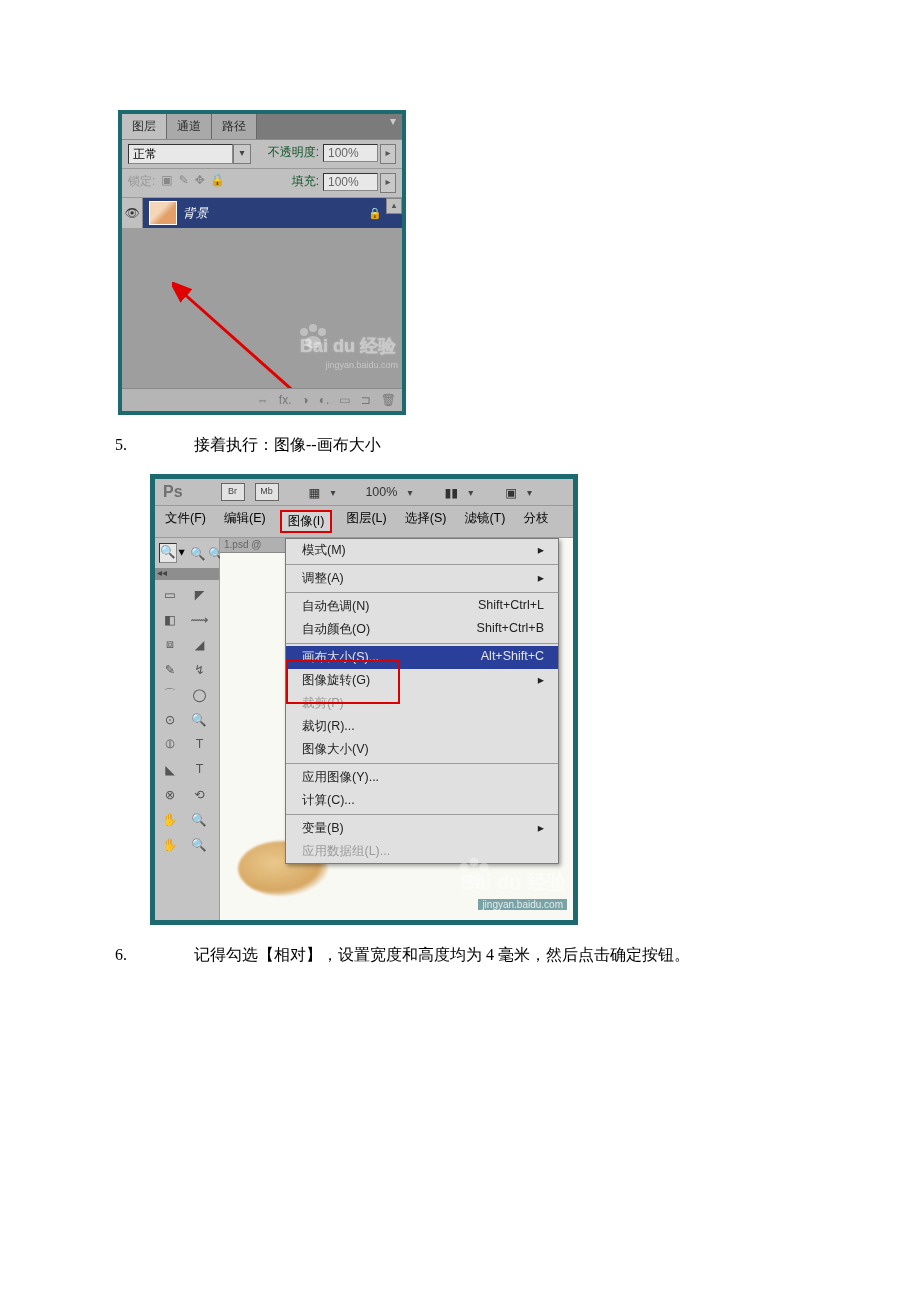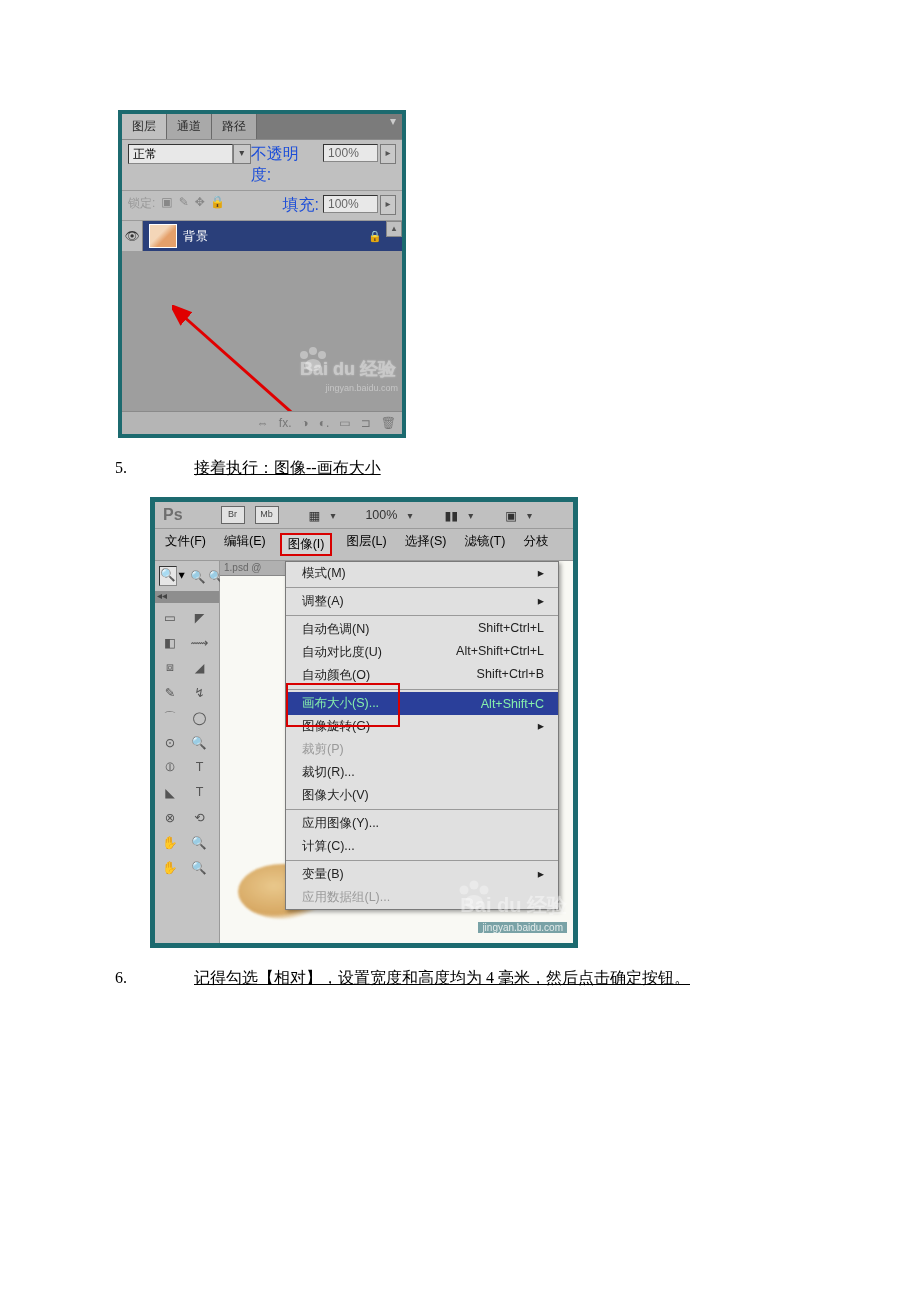--- a/index.html
+++ b/index.html
@@ -9,21 +9,21 @@
     font-family: "Songti SC", "SimSun", serif;
     font-size: 16px;
     color: #000;
     width: 920px;
   }
   
   .doc-wrap { padding: 0 0 60px 0; }
   .doc-block { margin-left: 115px; }
   .step { margin: 20px 0 10px 115px; font-size: 16px; }
   .step .num { display: inline-block; width: 75px; }
-  .step .txt { display: inline-block; text-decoration: underline; }
+  .step .txt { display: inline-block; }
 
   
   .fig1 {
     width: 280px; margin-top: 110px;
     border: 4px solid #1c6a6f;
     background: #bcbcbc;
     font-family: "SimSun", sans-serif;
     font-size: 12px;
     position: relative;
   }
@@ -39,21 +39,21 @@
     border-bottom: 1px solid #9a9a9a; background:#c0c0c0;
   }
   .fig1 .blend-sel {
     width: 95px; height: 18px; background: #e8e8e8;
     border: 1px inset #888; padding: 0 4px; line-height:18px;
   }
   .fig1 .drop-btn {
     width:16px; height:18px; background:#c9c9c9; border:1px solid #7a7a7a;
     text-align:center; line-height:16px; color:#444; font-size:10px;
   }
-  .fig1 .lab { color:#1d4ed8; font-size:16px; margin-left:auto; }
+  .fig1 .lab { color:#14532d; font-size:12px; margin-left:auto; }
   .fig1 .num-inp {
     width:45px; height:16px; background:#e8e8e8; border:1px inset #888;
     text-align:left; padding:0 4px; line-height:16px; margin-left:4px; color:#666;
   }
   .fig1 .more-btn {
     width:14px; height:18px; background:#c9c9c9; border:1px solid #7a7a7a;
     text-align:center; line-height:16px; color:#555; margin-left:2px; font-size:10px;
   }
   .fig1 .row2 .lock-lab { color:#999; }
   .fig1 .lock-icons { display:flex; gap:6px; margin-left:6px; color:#888;}
@@ -63,21 +63,21 @@
     height:30px;
   }
   .fig1 .vis {
     width:20px; height:30px; background:#c0c0c0; border-right:1px solid #888;
     color:#333; text-align:center; line-height:30px;
   }
   .fig1 .thumb {
     width:26px; height:22px; margin:0 6px; border:1px solid #fff;
     background: linear-gradient(135deg,#f4d6b8 40%,#e5a06a 60%);
   }
-  .fig1 .layer-name { letter-spacing:1px; }
+  .fig1 .layer-name { font-style: italic; letter-spacing:1px; }
   .fig1 .layer-lock { margin-left:auto; margin-right:20px; color:#ddd; font-size:11px; }
   .fig1 .scroll-btn {
     position:absolute; right:0; top:0; width:14px; height:14px;
     background:#c0c0c0; border:1px solid #888; color:#555; font-size:9px;
     text-align:center; line-height:12px;
   }
   .fig1 svg.arrow { position:absolute; left:50px; top:84px; pointer-events:none; }
   .fig1 .watermark1 {
     position:absolute; right:6px; bottom:30px; color:#fff;
     font-weight:bold; font-size:18px; opacity:.45; font-family:Arial,sans-serif;
@@ -156,21 +156,21 @@
     font-size:12.5px;
   }
   .fig2 .dd-row {
     display:flex; justify-content:space-between; padding:3px 14px 3px 16px;
     color:#222;
   }
   .fig2 .dd-row.dis { color:#9a9a9a; }
   .fig2 .dd-sep { border-top:1px solid #9a9a9a; margin:2px 0; }
   .fig2 .dd-arrow { color:#222; }
   .fig2 .dd-row.hilite {
-    background:#2a3f9a; color:#86efac;align-items:center;
+    background:#2a3f9a; color:#e5e5e5;
   }
   .fig2 .redbox1 {
     position:absolute; border:2px solid #d80000; pointer-events:none;
   }
   .fig2 .cookie {
     position:absolute; left:18px; bottom:24px; width:90px; height:55px;
     background: radial-gradient(ellipse at 40% 40%, #e7c07a 0%, #d19a4a 60%, rgba(0,0,0,0) 75%);
     border-radius:50%; filter:blur(1px); opacity:.85;
   }
   .fig2 .watermark2 {
@@ -349,24 +349,20 @@
             <div class="dd-row">
               <span>调整(A)</span>
               <span class="dd-arrow">▸</span>
             </div>
             <div class="dd-sep"></div>
             <div class="dd-row">
               <span>自动色调(N)</span>
               <span>Shift+Ctrl+L</span>
             </div>
             <div class="dd-row">
-              <span>自动对比度(U)</span>
-              <span>Alt+Shift+Ctrl+L</span>
-            </div>
-            <div class="dd-row">
               <span>自动颜色(O)</span>
               <span>Shift+Ctrl+B</span>
             </div>
             <div class="dd-sep"></div>
             <div class="dd-row hilite">
               <span>画布大小(S)...</span>
               <span>Alt+Shift+C</span>
             </div>
             <div class="dd-row">
               <span>图像旋转(G)</span>

